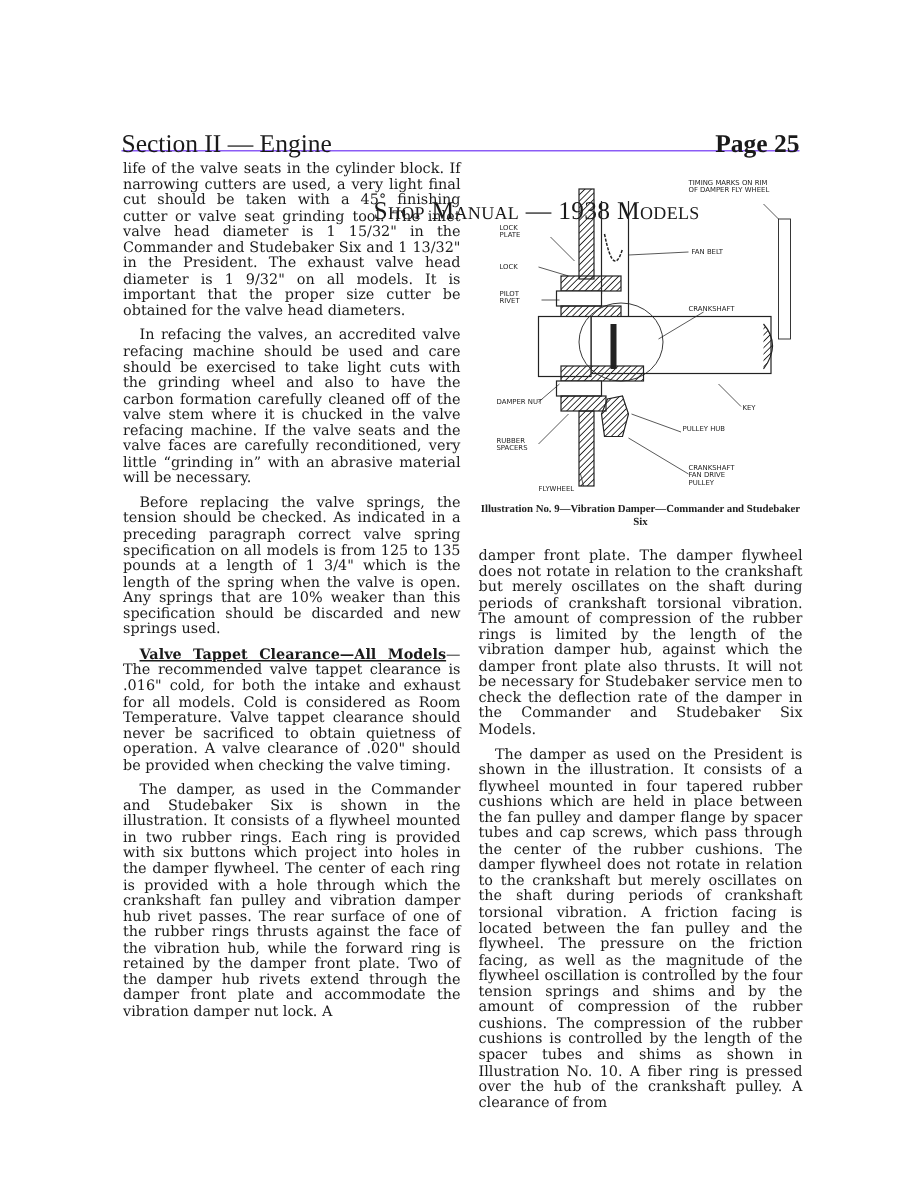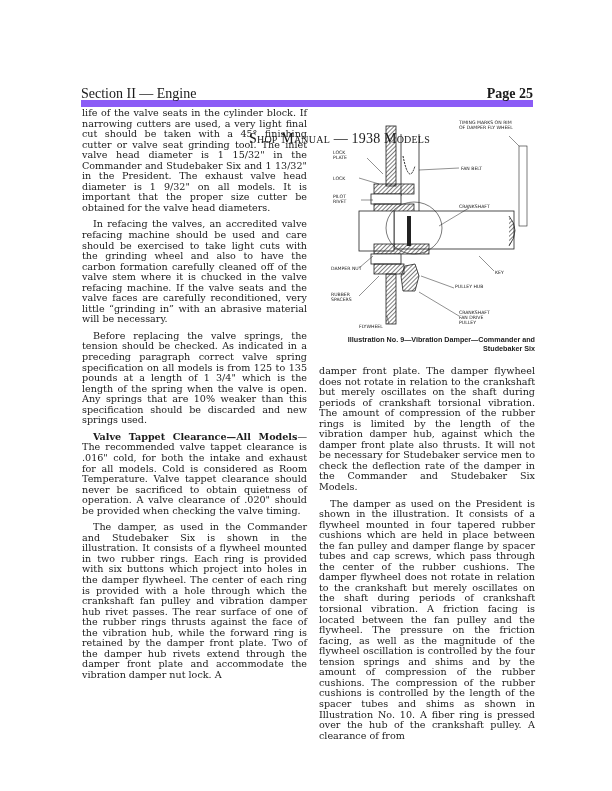--- a/index.html
+++ b/index.html
@@ -1,28 +1,28 @@
 <!DOCTYPE html>
 <html><head>
 <meta charset="utf-8">
 <style>
   html, body { margin:0; padding:0; background:#ffffff; }
   body { width:612px; height:791px; position:relative; overflow:hidden; font-family:"DejaVu Serif", serif; color:#1a1a1a; }
-  .header { position:absolute; left:81px; top:86px; width:452px; height:14px; font-family:"Liberation Serif", serif; font-size:14px; border-bottom:7px solid #8b5cf6; }
+  .header { position:absolute; left:81px; top:86px; width:452px; height:14px; font-family:"Liberation Serif", serif; font-size:17px; border-bottom:1px solid #8b5cf6; }
   .header .left { position:absolute; left:0; top:0; }
   .header .center { position:absolute; left:168px; top:0; font-variant:small-caps; letter-spacing:0.2px;margin-top:45px; }
   .header .right { position:absolute; right:0; top:0;font-weight:bold; }
   .col { position:absolute; font-size:9.6px; line-height:10.55px; text-align:justify; }
   .col-left { left:82px; top:108px; width:225px; }
   .col-right { left:319px; top:108px; width:216px; }
   .col p { margin:0 0 6px 0; text-indent:11px; hyphens:manual; }
   .col p.first { text-indent:0; }
-  .col p .runin { font-weight:bold; }
+  .col p .runin { font-weight:bold;text-decoration:underline; }
   .figure { position:relative; width:216px; height:215px; margin:8px 0 4px 0; }
-  .caption { font-family:Liberation Sans, sans-serif; font-size:7.2px; font-weight:bold; text-align:right; line-height:9px; margin:0 0 13px 0; color:#222; }
+  .caption { font-family:Liberation Serif, serif; font-size:7.2px; font-weight:bold; text-align:center; line-height:9px; margin:0 0 13px 0; color:#222; }
   .lbl { position:absolute; font-family:"DejaVu Sans", sans-serif; font-size:4.6px; line-height:5px; color:#222; text-transform:uppercase; white-space:pre; }
 </style>
 </head>
 <body>
 
 <div class="header">
   <span class="left">Section II — Engine</span>
   <span class="center">Shop Manual — 1938 Models</span>
   <span class="right">Page 25</span>
 </div>

